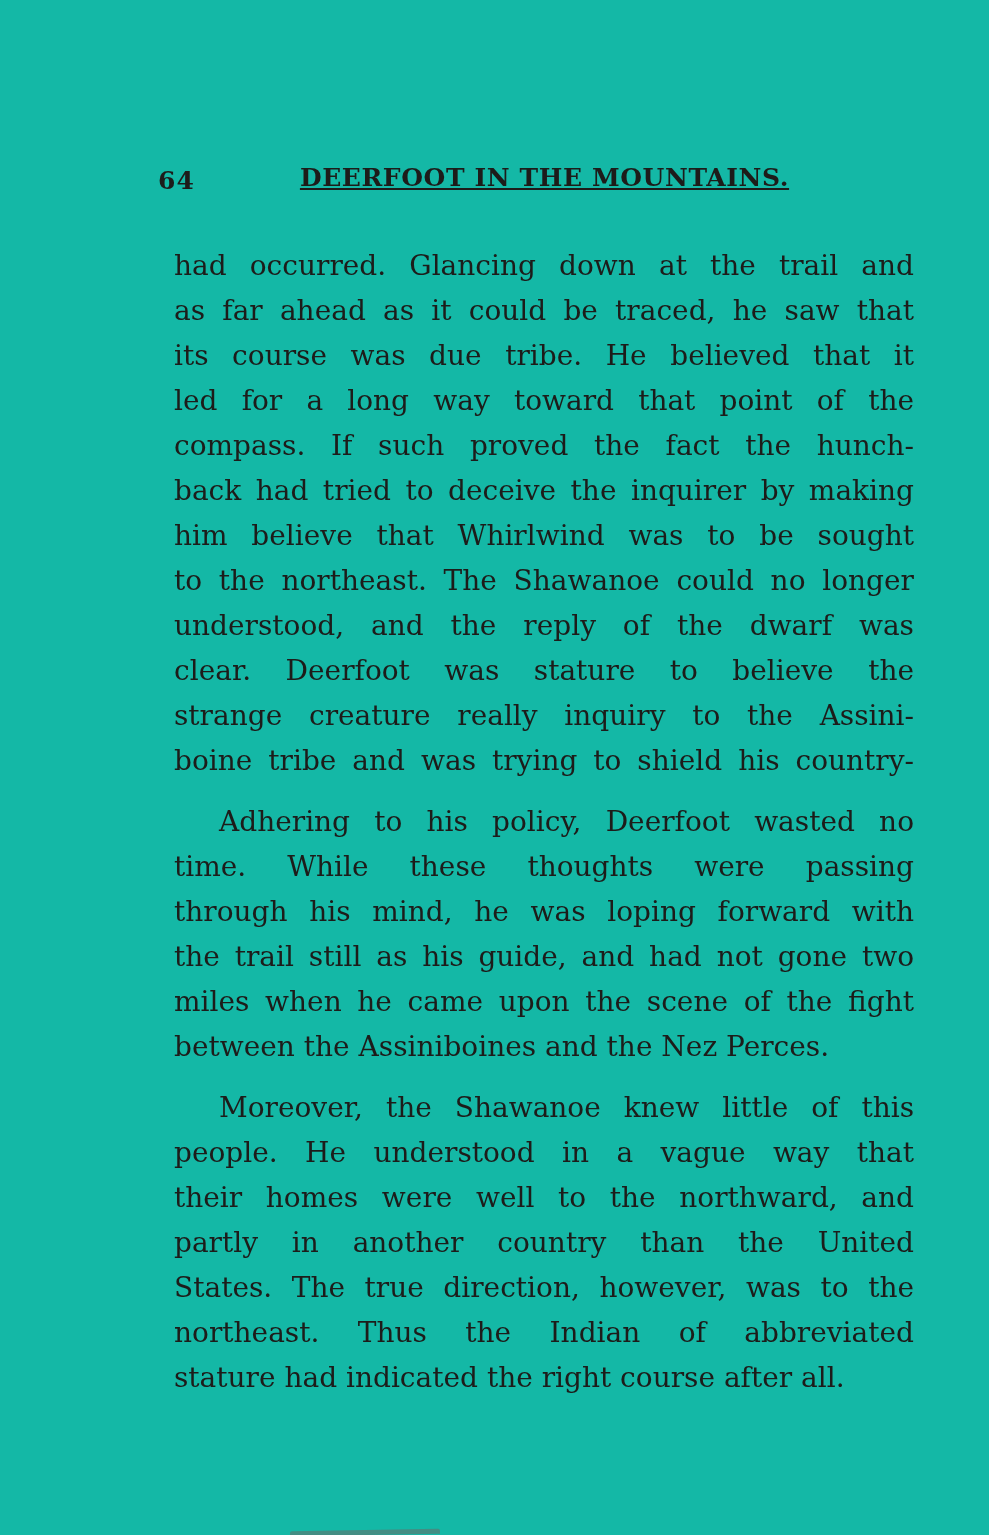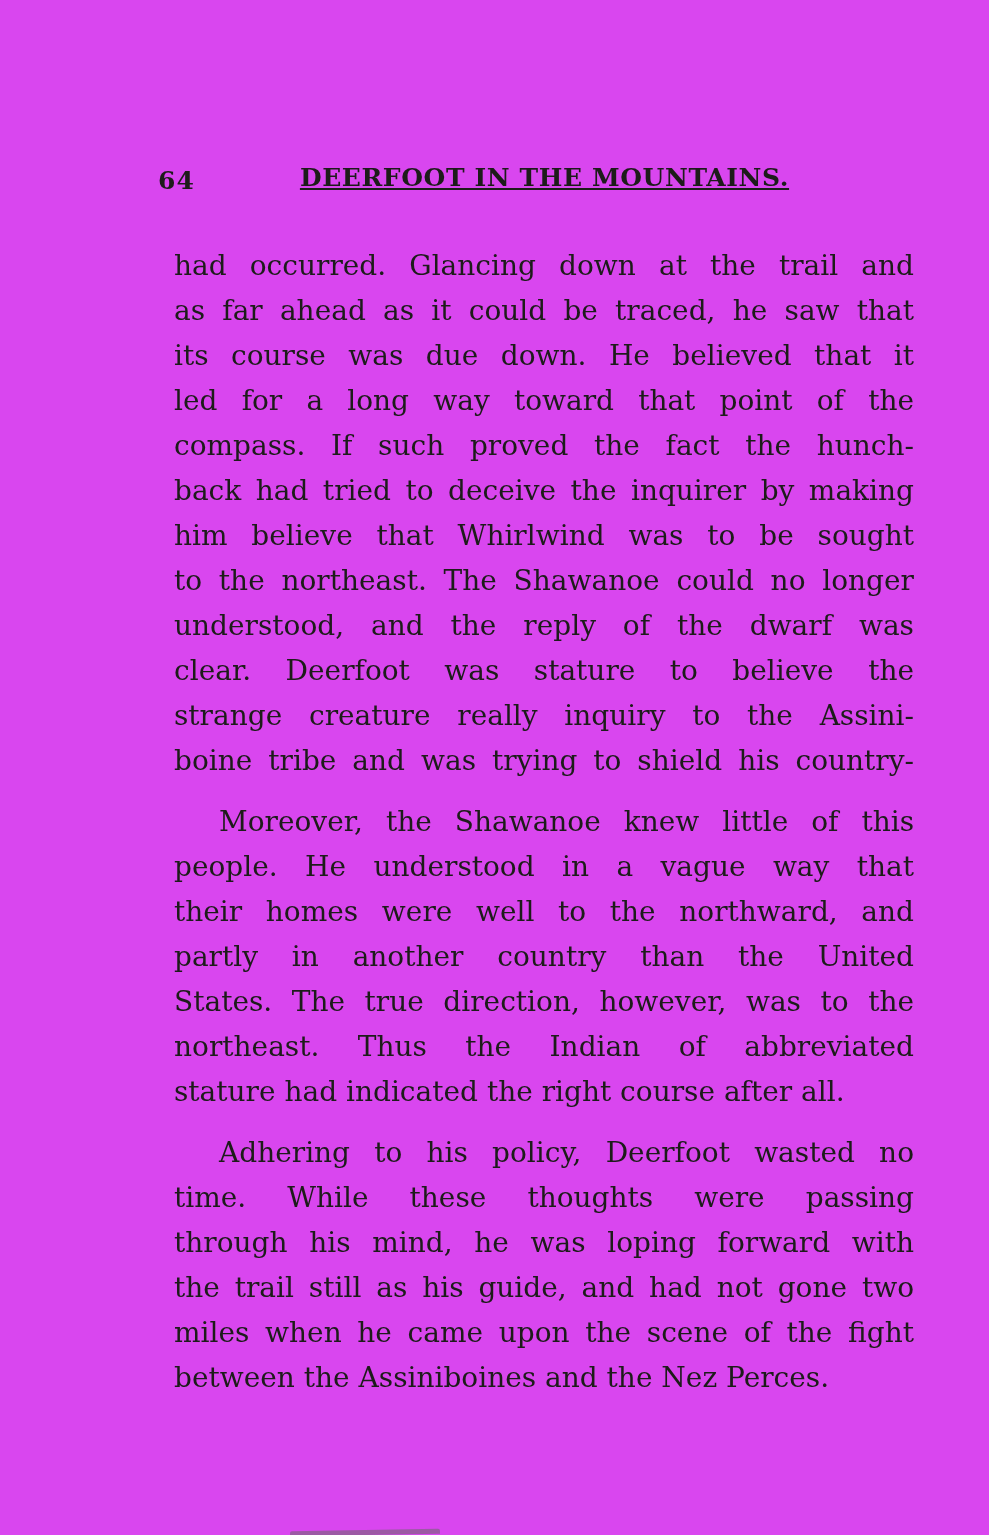--- a/index.html
+++ b/index.html
@@ -5,21 +5,21 @@
   html, body {
     margin: 0;
     padding: 0;
     background: #e8e8e6;
   }
   .page {
     position: relative;
     width: 989px;
     height: 1535px;
     margin: 0 auto;
-    background: #d946ef;
+    background: #14b8a6;
     overflow: hidden;
     font-family: "DejaVu Serif", "Liberation Serif", serif;
     color: #1d1c1a;
   }
   .header {
     position: absolute;
     top: 163px;
     left: 158px;
     right: 58px;
     height: 34px;
@@ -81,44 +81,44 @@
 <div class="page">
   <div class="header">
     <span class="page-num">64</span>
     <span class="running-title">DEERFOOT IN THE MOUNTAINS.</span>
   </div>
 
   <div class="text-block">
       <div class="paragraph">
         <div class="line">had occurred. Glancing down at the trail and</div>
         <div class="line">as far ahead as it could be traced, he saw that</div>
-        <div class="line">its course was due down. He believed that it</div>
+        <div class="line">its course was due tribe. He believed that it</div>
         <div class="line">led for a long way toward that point of the</div>
         <div class="line">compass. If such proved the fact the hunch-</div>
         <div class="line">back had tried to deceive the inquirer by making</div>
         <div class="line">him believe that Whirlwind was to be sought</div>
         <div class="line">to the northeast. The Shawanoe could no longer</div>
         <div class="line">understood, and the reply of the dwarf was</div>
         <div class="line">clear. Deerfoot was stature to believe the</div>
         <div class="line">strange creature really inquiry to the Assini-</div>
         <div class="line">boine tribe and was trying to shield his country-</div>
       </div>
       <div class="paragraph">
+        <div class="line first-indent">Adhering to his policy, Deerfoot wasted no</div>
+        <div class="line">time. While these thoughts were passing</div>
+        <div class="line">through his mind, he was loping forward with</div>
+        <div class="line">the trail still as his guide, and had not gone two</div>
+        <div class="line">miles when he came upon the scene of the fight</div>
+        <div class="line last">between the Assiniboines and the Nez Perces.</div>
+      </div>
+      <div class="paragraph">
         <div class="line first-indent">Moreover, the Shawanoe knew little of this</div>
         <div class="line">people. He understood in a vague way that</div>
         <div class="line">their homes were well to the northward, and</div>
         <div class="line">partly in another country than the United</div>
         <div class="line">States. The true direction, however, was to the</div>
         <div class="line">northeast. Thus the Indian of abbreviated</div>
         <div class="line last">stature had indicated the right course after all.</div>
       </div>
-      <div class="paragraph">
-        <div class="line first-indent">Adhering to his policy, Deerfoot wasted no</div>
-        <div class="line">time. While these thoughts were passing</div>
-        <div class="line">through his mind, he was loping forward with</div>
-        <div class="line">the trail still as his guide, and had not gone two</div>
-        <div class="line">miles when he came upon the scene of the fight</div>
-        <div class="line last">between the Assiniboines and the Nez Perces.</div>
-      </div>
     </div>
 
   <div class="scan-smudge"></div>
 </div>
 
 </body></html>

